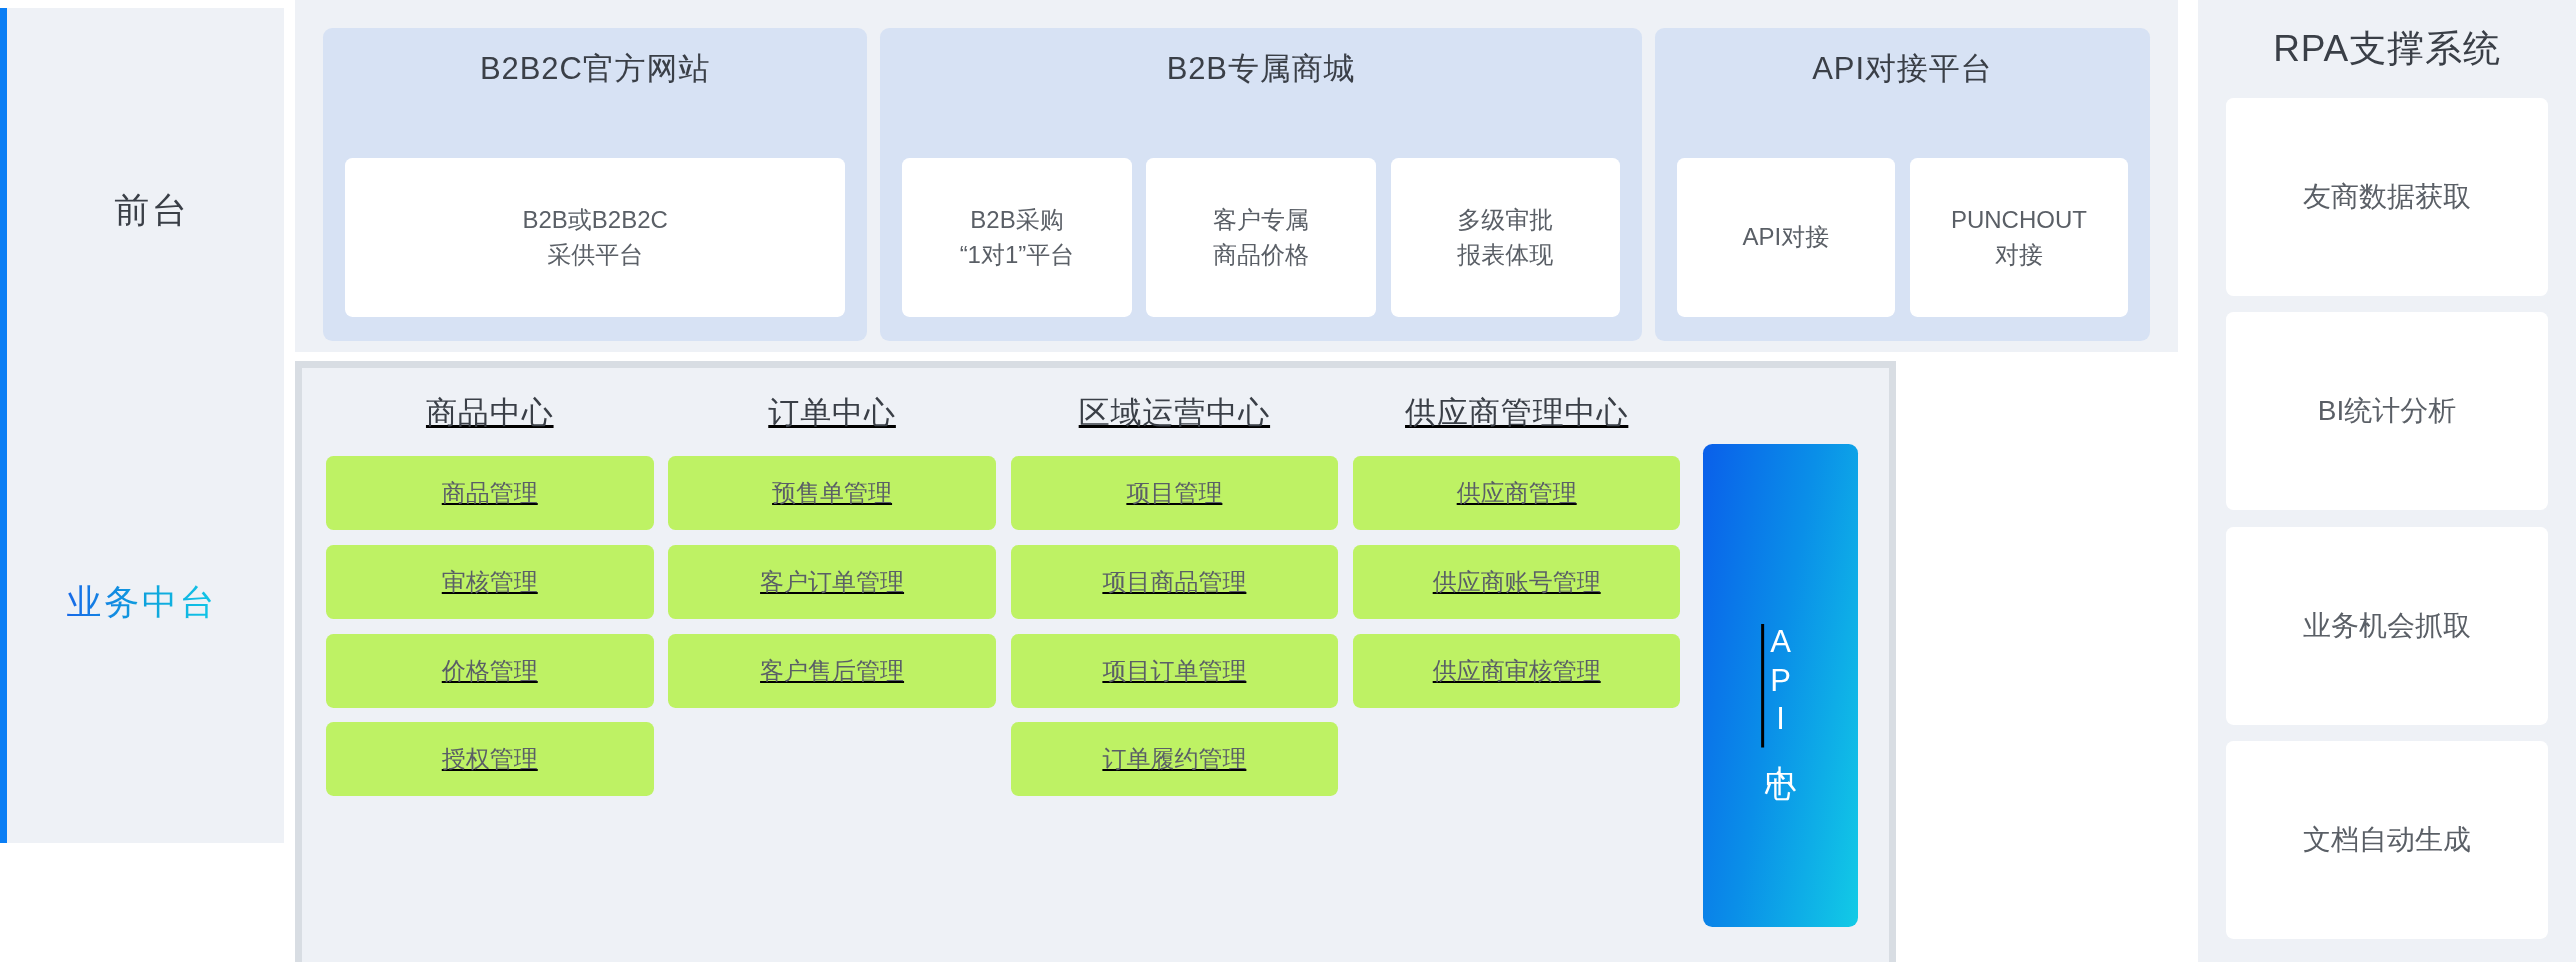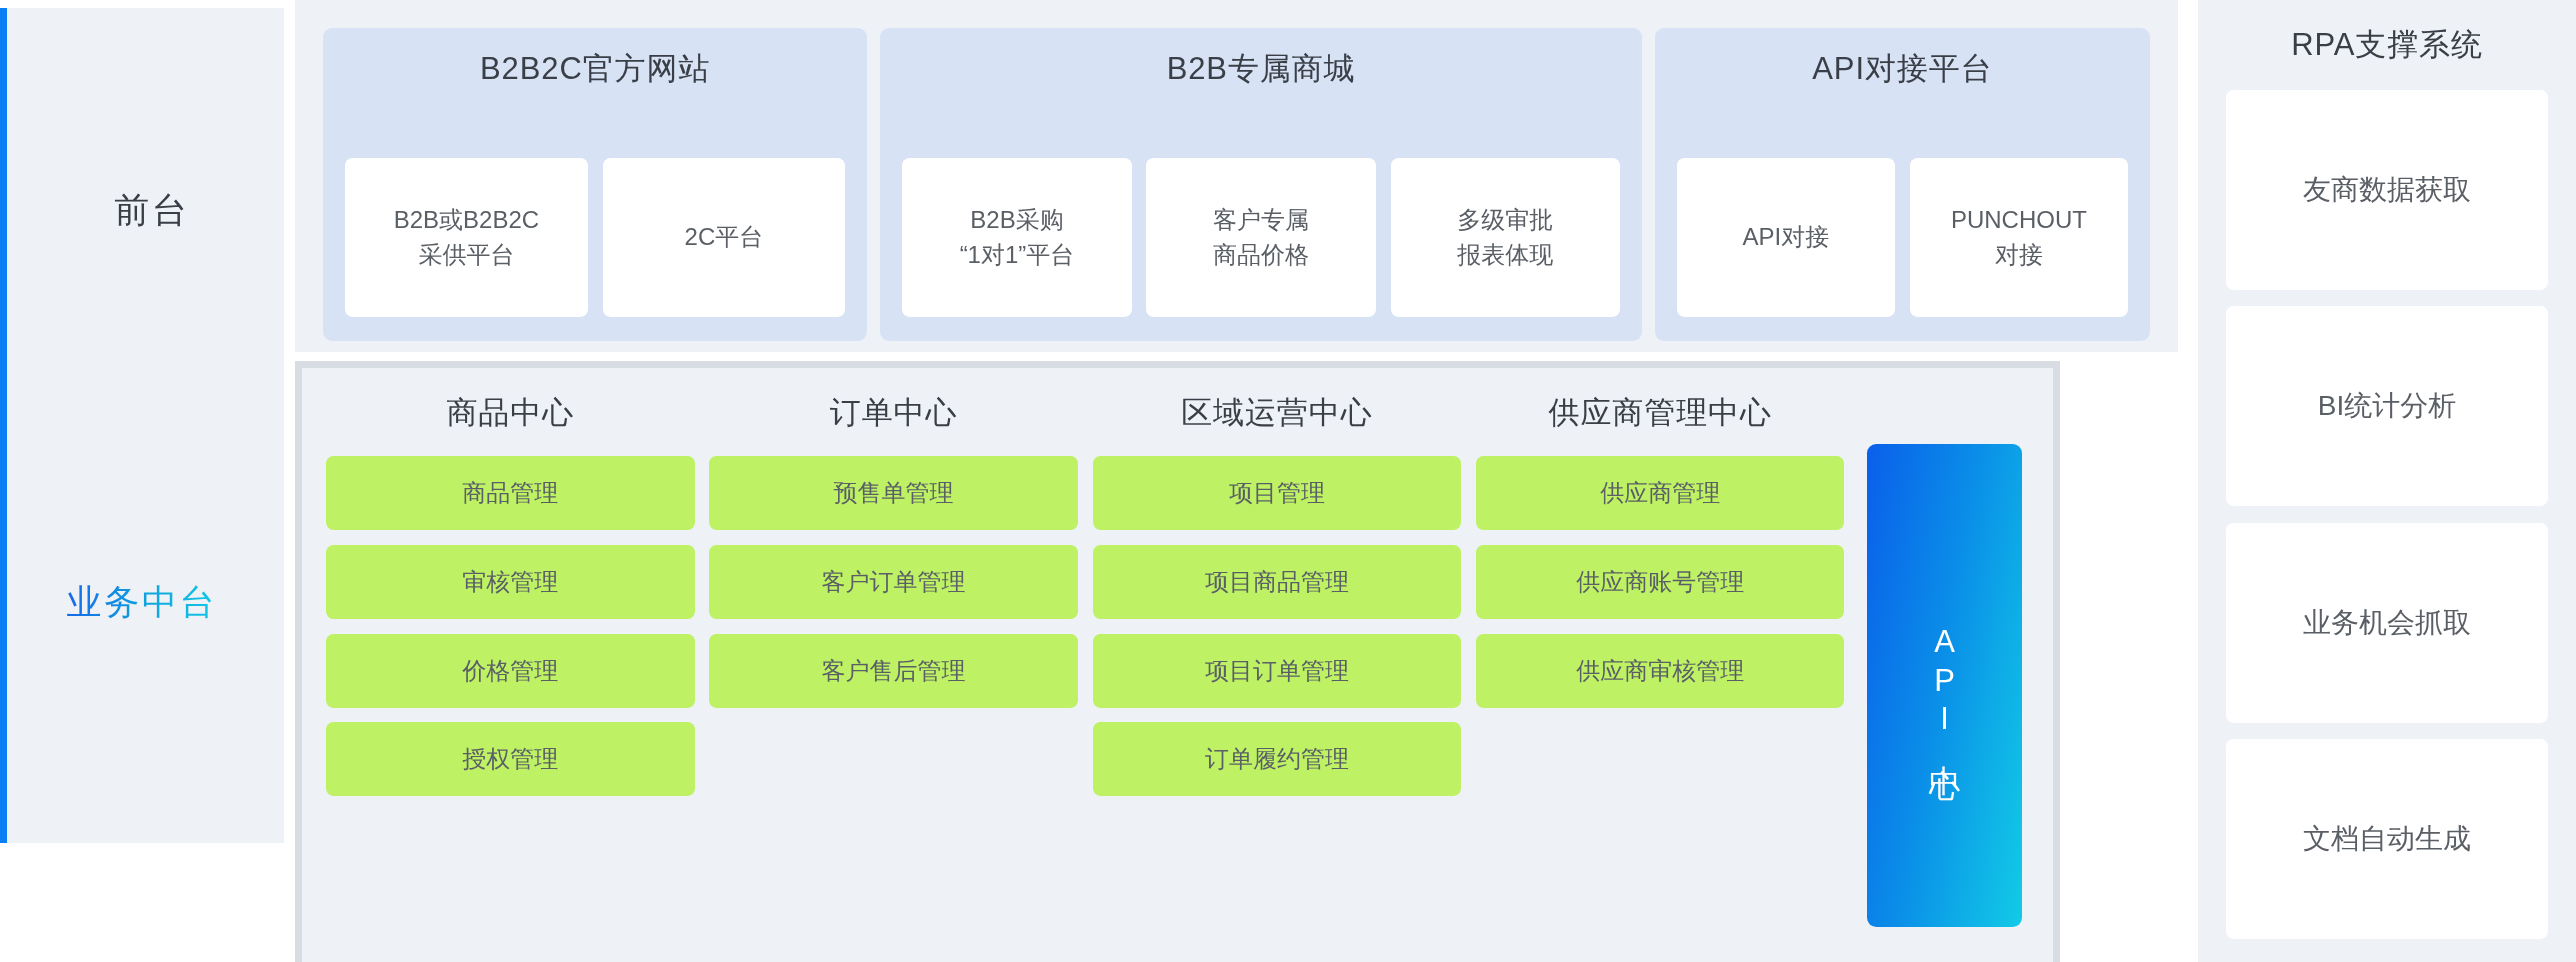--- a/index.html
+++ b/index.html
@@ -106,26 +106,27 @@
     line-height: 1.45;
     color: #5a5f66;
     padding: 5.5px 9.2px;
   }
 
   
   .mid-zone {
     position: absolute;
     left: 295px;
     top: 361px;
-    width: 1765px;
+    width: 1601px;
     height: 601px;
     background: #eef1f6;
     border: 7.4px solid #d8dde3;
     border-bottom: none;
     padding: 24px 24px 0 24px;
+    text-decoration: underline;
   }
 
   .mid-inner {
     display: flex;
     gap: 14.8px;
     height: 100%;
   }
 
   .center-col {
     flex: 1;
@@ -186,21 +187,21 @@
     left: 2198px;
     top: 0;
     width: 378px;
     height: 963px;
     background: #eef1f6;
     padding: 24px 28px 24px 28px;
     display: flex;
     flex-direction: column;
   }
   .rpa-title {
-    font-size: 31px;
+    font-size: 37px;
     color: #3a3f47;
     text-align: center;
     letter-spacing: 0.9px;
     margin-bottom: 24px;
     white-space: nowrap;
   }
   .rpa-items {
     display: flex;
     flex-direction: column;
     gap: 16.6px;
@@ -230,21 +231,20 @@
   <div class="rail rail-mid">
     <span class="rail-label gradient">业务中台</span>
   </div>
 
   <div class="front-zone">
 
     <div class="group-card g1">
       <div class="group-title">B2B2C官方网站</div>
       <div class="tile-row">
         <div class="tile">B2B或B2B2C<br>采供平台</div>
-        <div class="tile">2C平台</div>
       </div>
     </div>
 
     <div class="group-card g2">
       <div class="group-title">B2B专属商城</div>
       <div class="tile-row">
         <div class="tile">B2B采购<br>“1对1”平台</div>
         <div class="tile">客户专属<br>商品价格</div>
         <div class="tile">多级审批<br>报表体现</div>
       </div>

